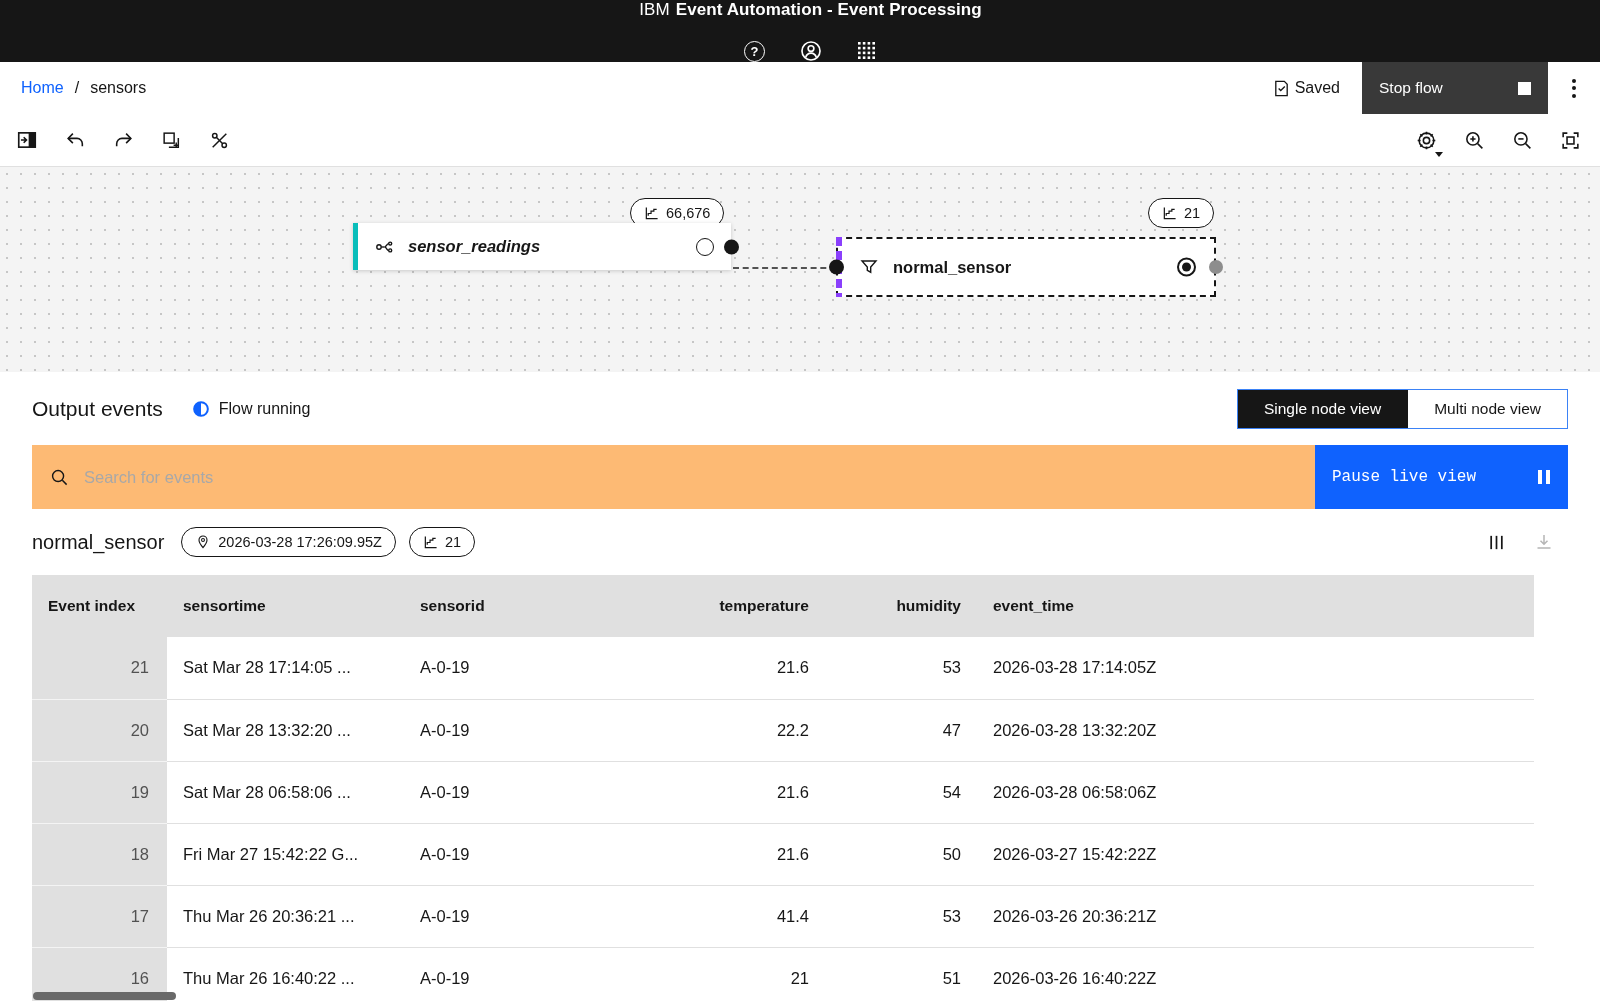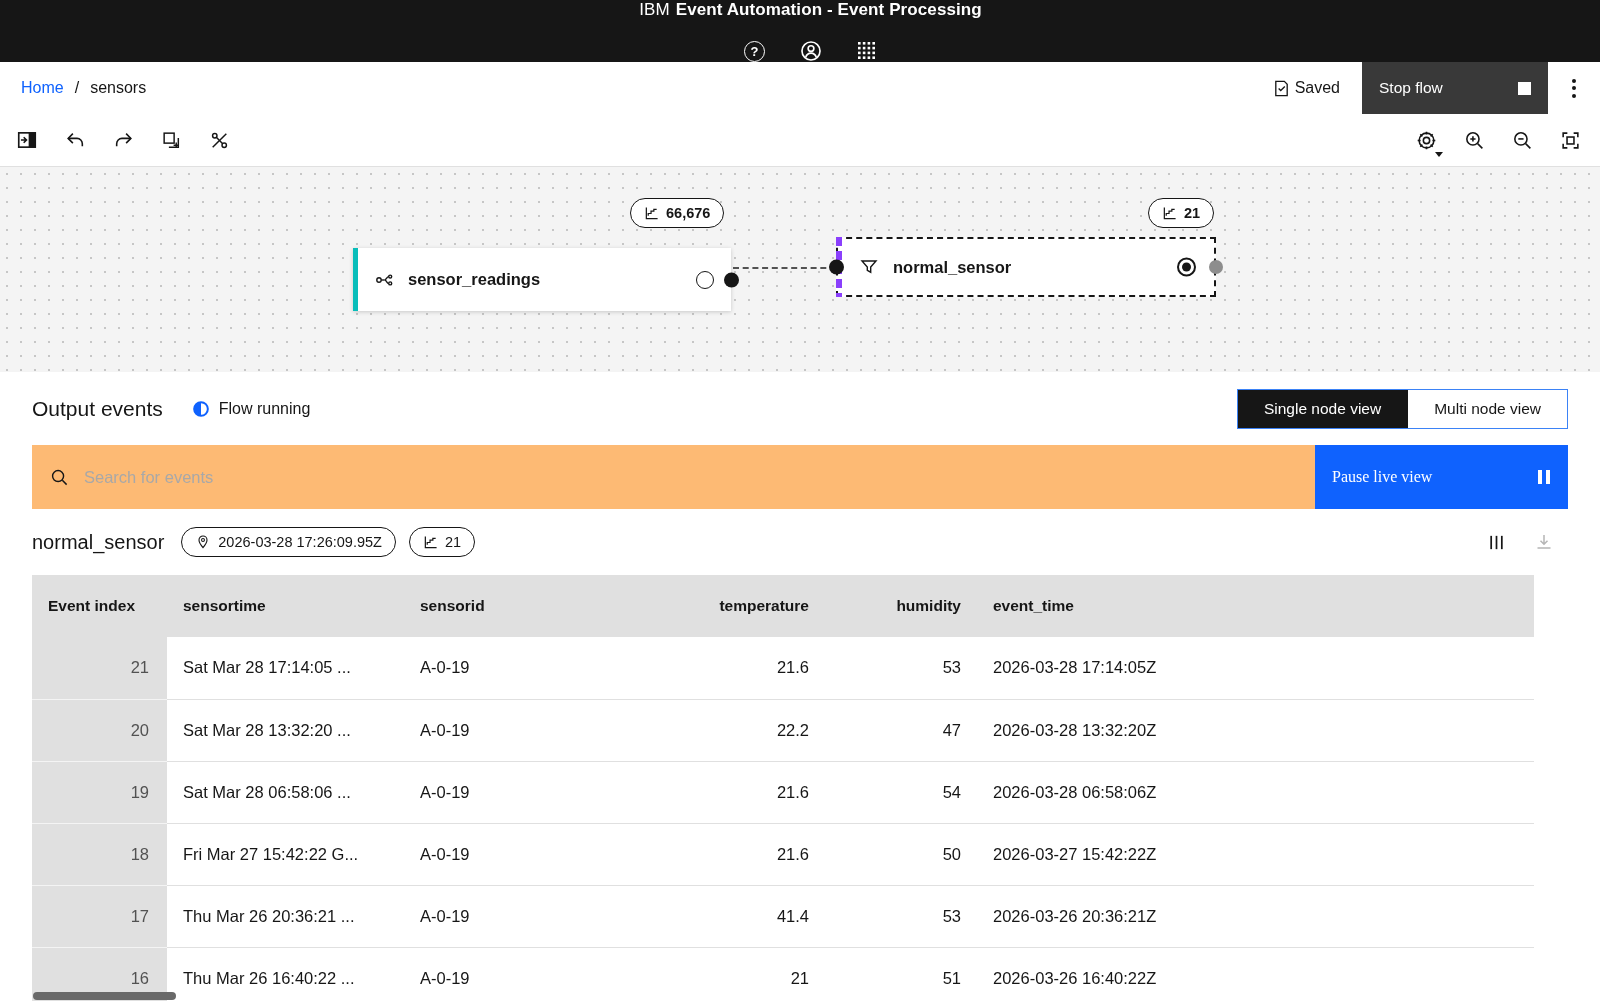--- a/index.html
+++ b/index.html
@@ -42,22 +42,22 @@
     display:flex; align-items:center; justify-content:center; position:relative; }
   .gear-caret { position:absolute; right:7px; bottom:7px; width:0; height:0;
     border-left:4px solid transparent; border-right:4px solid transparent; border-top:5px solid #161616; }
 
   
   .canvas { position:relative; height:205px; background:#f4f4f4;
     background-image:radial-gradient(#c6c6c6 1.1px, transparent 1.1px);
     background-size:14px 14px; }
   .node { position:absolute; background:#fff; display:flex; align-items:center; }
   .node-label { font-weight:700; font-size:16.5px; }
-  .node-source { left:353px; top:81px; width:378px; height:63px;
-    box-shadow:0 1px 4px rgba(0,0,0,.18); }
+  .node-source { left:353px; top:56px; width:378px; height:47px;
+    box-shadow:0 1px 4px rgba(0,0,0,.18);font-style:italic; }
   .node-source .accent { position:absolute; left:0; top:0; bottom:0; width:5px; background:#08bdba; }
   .node-filter { left:836px; top:70px; width:380px; height:60px; border:2px dashed #161616; }
   .node-filter .accent { position:absolute; left:-2px; top:-2px; bottom:-2px; width:6px;
     background:repeating-linear-gradient(180deg,#8a3ffc 0 9px, transparent 9px 14px); }
   .node-icon { margin:0 14px 0 21px; display:flex; }
   .port-open { position:absolute; right:17px; top:50%; transform:translateY(-50%);
     width:18px; height:18px; border:1.6px solid #161616; border-radius:50%; background:#fff; }
   .dot-dark { position:absolute; top:50%; transform:translateY(-50%);
     width:15px; height:15px; border-radius:50%; background:#161616; }
   .dot-out1 { right:-8px; }
@@ -65,42 +65,42 @@
   .port-selected { position:absolute; right:18px; top:50%; transform:translateY(-50%);
     width:19px; height:19px; border:2px solid #161616; border-radius:50%; background:#fff;
     display:flex; align-items:center; justify-content:center; }
   .port-selected i { width:9px; height:9px; border-radius:50%; background:#161616; }
   .dot-gray { position:absolute; right:-9px; top:50%; transform:translateY(-50%);
     width:14px; height:14px; border-radius:50%; background:#8d8d8d; }
   .connector { position:absolute; left:733px; top:100px; width:103px;
     border-top:2px dashed #525252; }
   .count-badge { position:absolute; height:30px; display:inline-flex; align-items:center;
     gap:7px; padding:0 13px; background:#fff; border:1px solid #161616; border-radius:16px;
-    font-size:14.5px; color:#161616;font-weight:bold; }
+    font-size:14.5px; color:#161616; }
   .badge-source { left:630px; top:31px; }
   .badge-filter { left:1148px; top:31px; }
 
   
   .output-header { height:73px; display:flex; align-items:center; padding:0 32px; }
   .output-title { font-size:21px; font-weight:400; color:#161616; }
   .flow-status { display:flex; align-items:center; gap:9px; margin-left:29px; font-size:16px; }
   .view-toggle { margin-left:auto; display:flex; height:40px; border:1px solid #3b82f6; }
   .seg { display:flex; align-items:center; justify-content:center; font-size:15.5px;
     cursor:pointer; padding:0 26px; border:none; font-family:inherit; }
   .seg-active { background:#161616; color:#fff; }
   .seg-inactive { background:#fff; color:#161616; border-left:1px solid #161616; }
 
   .search-row { height:64px; display:flex; margin:0 32px; }
   .search-box { flex:1; background:#fdba74; display:flex; align-items:center;
     padding-left:18px; gap:15px; }
   .search-box input { flex:1; border:none; background:transparent; outline:none;
     font-size:16.5px; font-family:inherit; color:#161616; }
   .search-box input::placeholder { color:#a8a8a8; }
   .pause-btn { width:253px; background:#0f62fe; color:#fff; border:none; cursor:pointer;
-    font-size:16px; font-family:Liberation Serif, serif; display:flex; align-items:center;
+    font-size:16px; font-family:Liberation Mono, monospace; display:flex; align-items:center;
     justify-content:space-between; padding:0 17px; }
 
   .table-title-row { height:66px; display:flex; align-items:center; padding:0 32px; gap:13px; }
   .table-title { font-size:20px; color:#161616; margin-right:4px; }
   .pill { height:30px; display:inline-flex; align-items:center; gap:7px; padding:0 13px;
     background:#fff; border:1px solid #161616; border-radius:16px; font-size:14.5px; }
   .title-icons { margin-left:auto; display:flex; }
   .icon-btn { width:48px; height:48px; border:none; background:transparent; cursor:pointer;
     display:flex; align-items:center; justify-content:center; }
 

